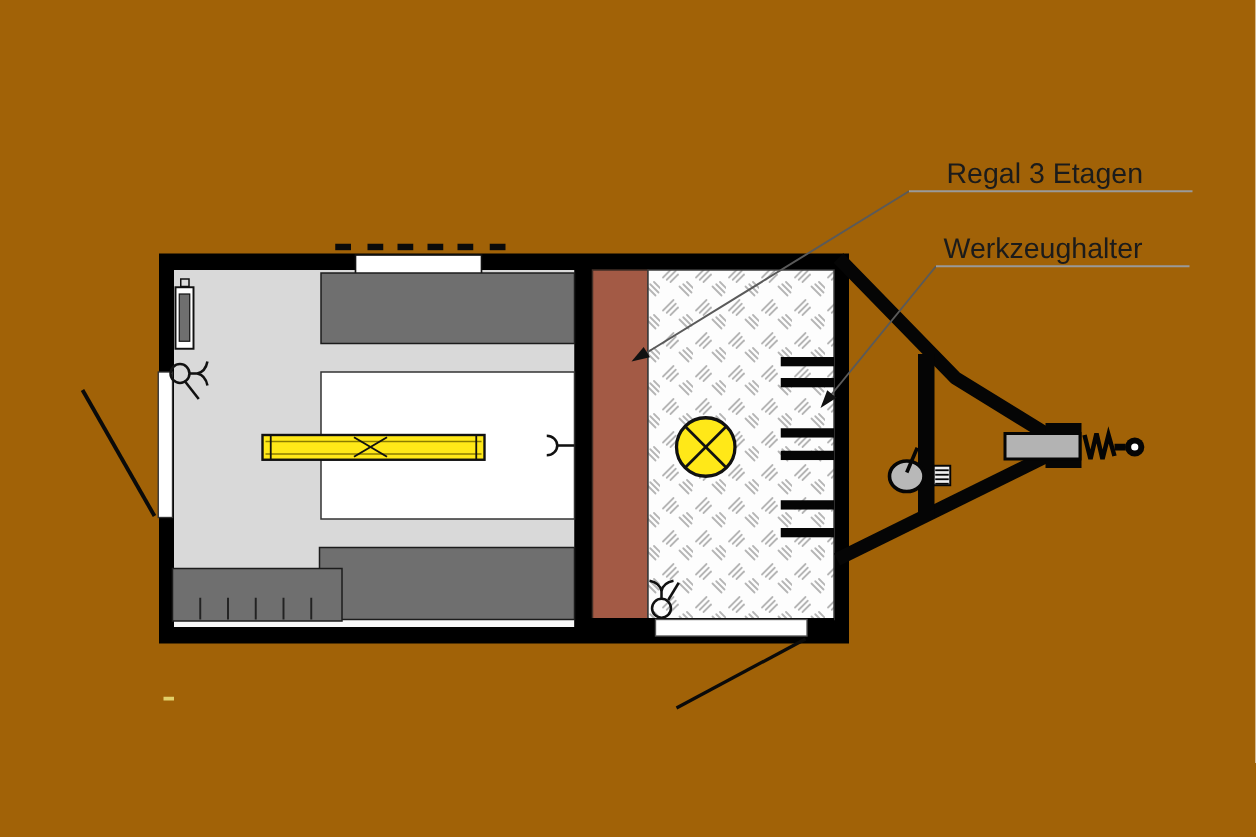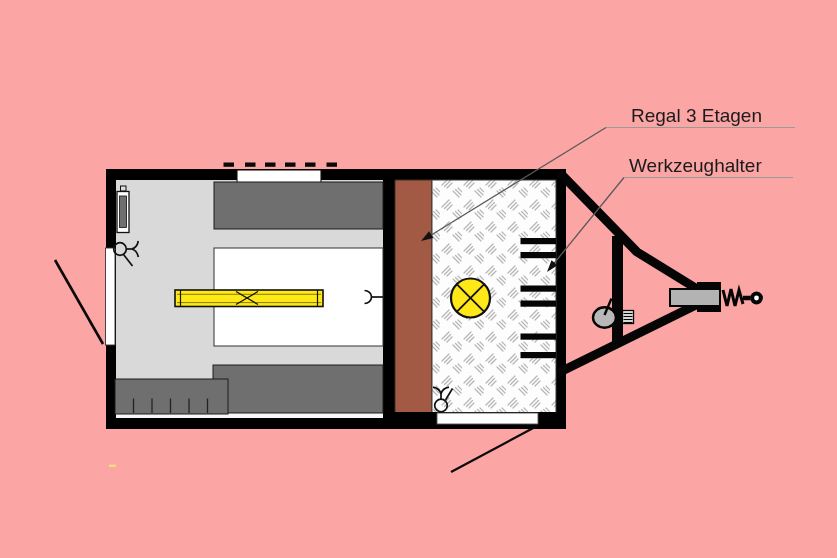--- a/index.html
+++ b/index.html
@@ -1,20 +1,20 @@
 <!DOCTYPE html>
 <html><head>
 <meta charset="utf-8">
 <style>
   html, body { margin: 0; padding: 0; background: #ffffff; }
   .stage {
     position: relative;
     width: 837px;
     height: 558px;
-    background: #fca5a5;
+    background: #a16207;
     overflow: hidden;
     font-family: "Liberation Sans", sans-serif;
   }
   svg text {
     font-family: "Liberation Sans", sans-serif;
     font-size: 19px;
     fill: #1b1b1b;
   }
 </style>
 </head>

